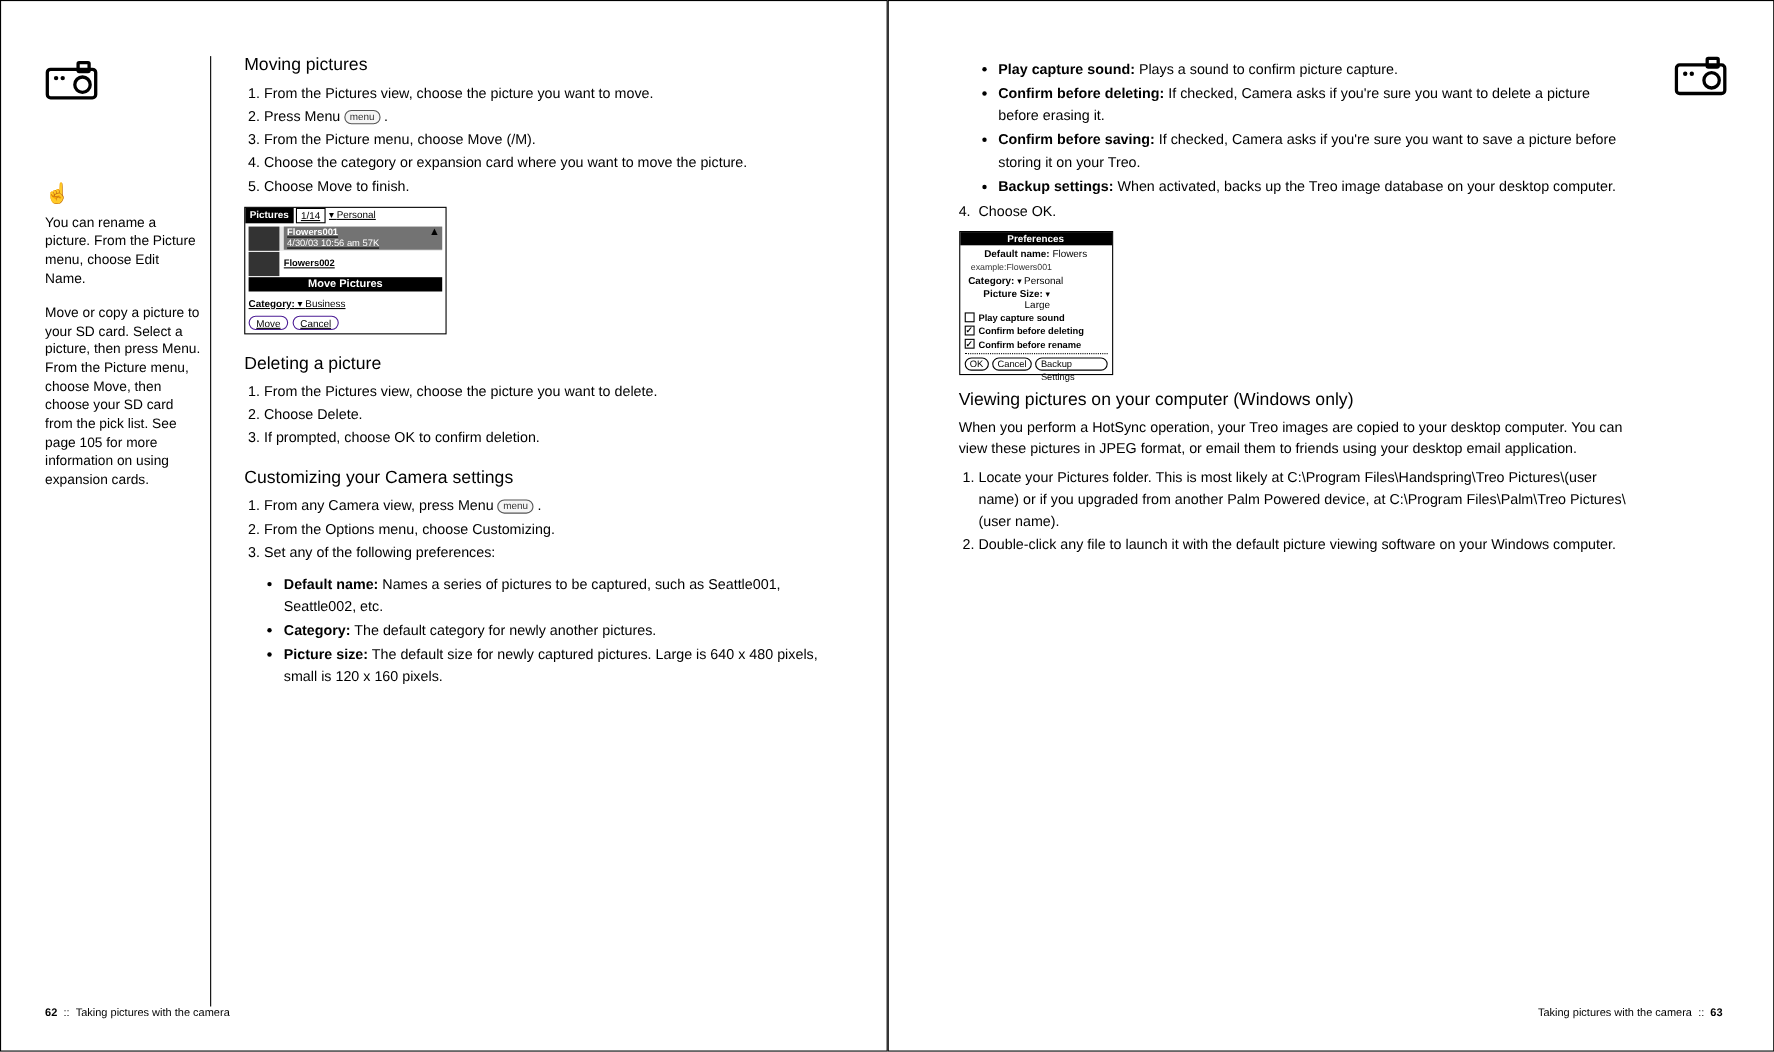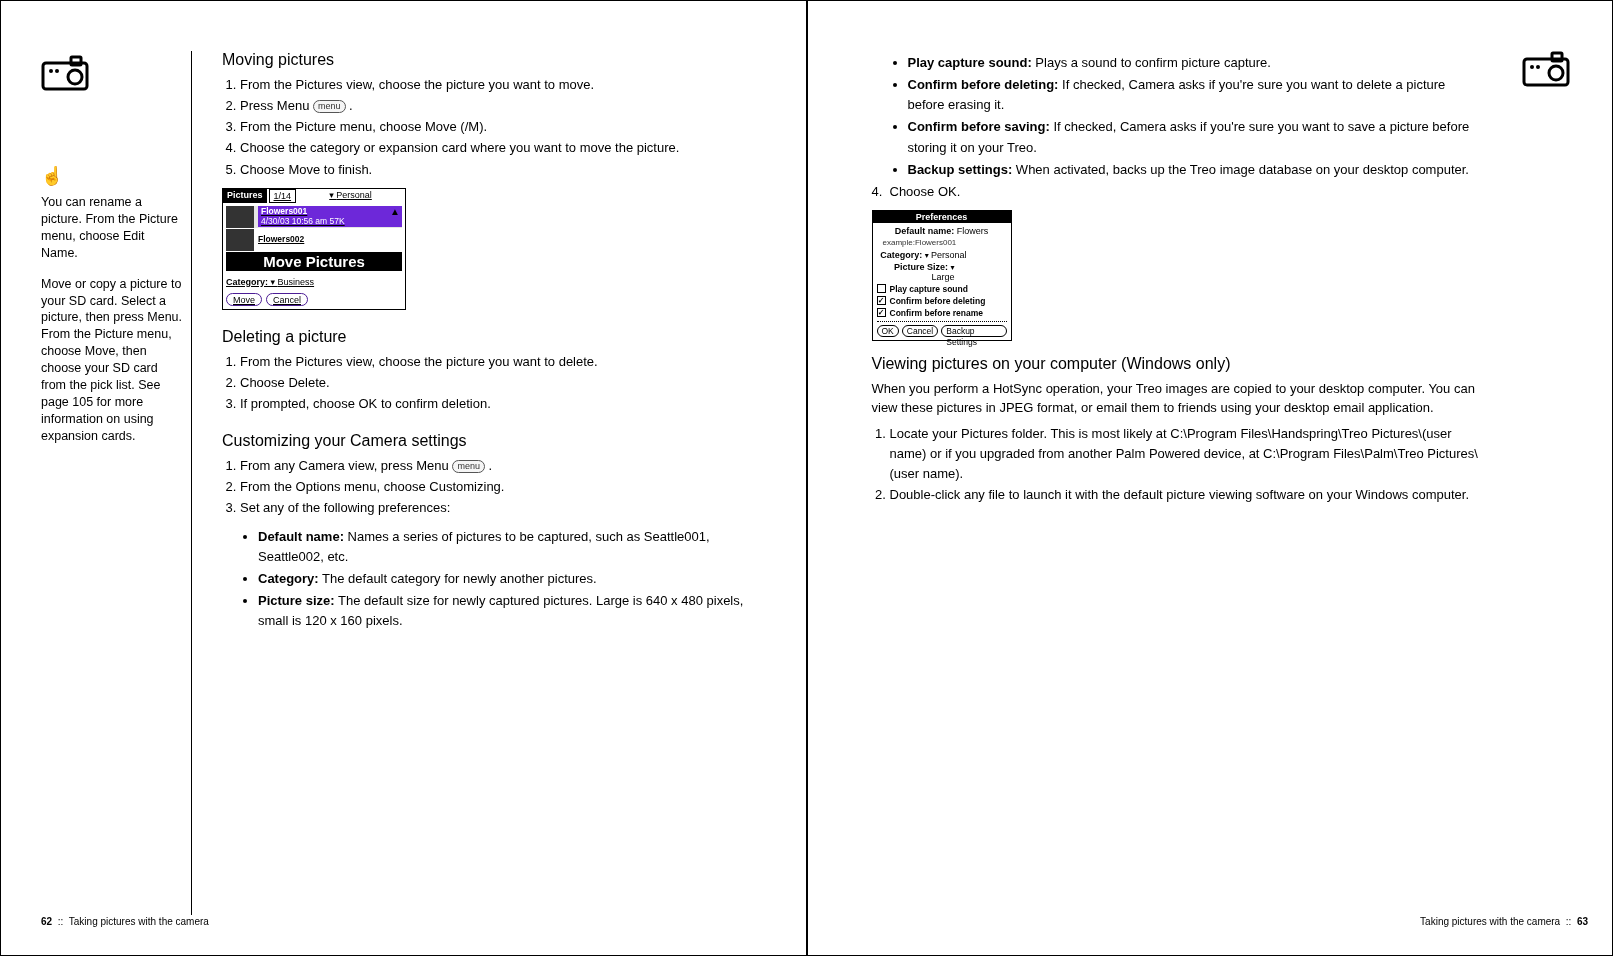--- a/index.html
+++ b/index.html
@@ -108,21 +108,21 @@
       line-height: 1.5;
       margin-bottom: 6px;
     }
     .footer {
       position: absolute;
       bottom: 28px;
       font-size: 10px;
       color: #000;
     }
     .footer-left { left: 40px; }
-    .footer-right { right: 24px; }
+    .footer-right { right: 46px; }
     .footer b { font-weight: bold; }
 
     
     .palm-shot1 {
       width: 184px;
       border: 1px solid #000;
       font-family: Arial, sans-serif;
       font-size: 9px;
       margin: 8px 0 10px 0;
       background: #fff;
@@ -133,35 +133,35 @@
       align-items: stretch;
       height: 14px;
     }
     .palm-shot1 .titlebar .t1 {
       background: #000; color: #fff; padding: 1px 4px; font-weight: bold;
     }
     .palm-shot1 .titlebar .t2 {
       border: 1px solid #000; padding: 0 4px; margin-left: 2px; display:flex; align-items:center;
     }
     .palm-shot1 .titlebar .t3 {
-      flex: 1; text-align: center; padding: 1px 3px;
+      flex: 1; text-align: left; padding: 1px 3px;
     }
     .palm-shot1 .body { padding: 3px; }
     .palm-shot1 .row { display:flex; align-items:center; gap:4px; margin-bottom:1px; position:relative; }
     .palm-shot1 .thumb {
       width: 28px; height: 22px; background:#333;
     }
     .palm-shot1 .row.sel {
       background: rgba(0,0,0,0.1);
     }
-    .palm-shot1 .row.sel .info { color:#fff; background:#6d28d9; padding:1px 3px; flex:1; }
+    .palm-shot1 .row.sel .info { color:#fff; background:#737373; padding:1px 3px; flex:1; }
     .palm-shot1 .info { flex:1; font-size:8.5px; line-height:1.15; }
     .palm-shot1 .info .name { font-weight:bold; }
     .palm-shot1 .move-header {
-      background:#000; color:#fff; font-weight:bold; text-align:center; padding:1px 0; margin:1px 0 4px 0; font-size:15px;
+      background:#000; color:#fff; font-weight:bold; text-align:center; padding:1px 0; margin:1px 0 4px 0; font-size:10px;
     }
     .palm-shot1 .catline { margin:6px 0; font-size:9px; }
     .palm-shot1 .catline b { font-weight:bold; }
     .palm-shot1 .btns { display:flex; gap:4px; }
     .palm-shot1 .pbtn {
       border:1px solid #4c1d95; border-radius:8px; padding:0 6px; font-size:9px; height:13px; line-height:12px;
     }
     .scrollhint { position:absolute; right:2px; top:0; font-size:10px; }
 
     

